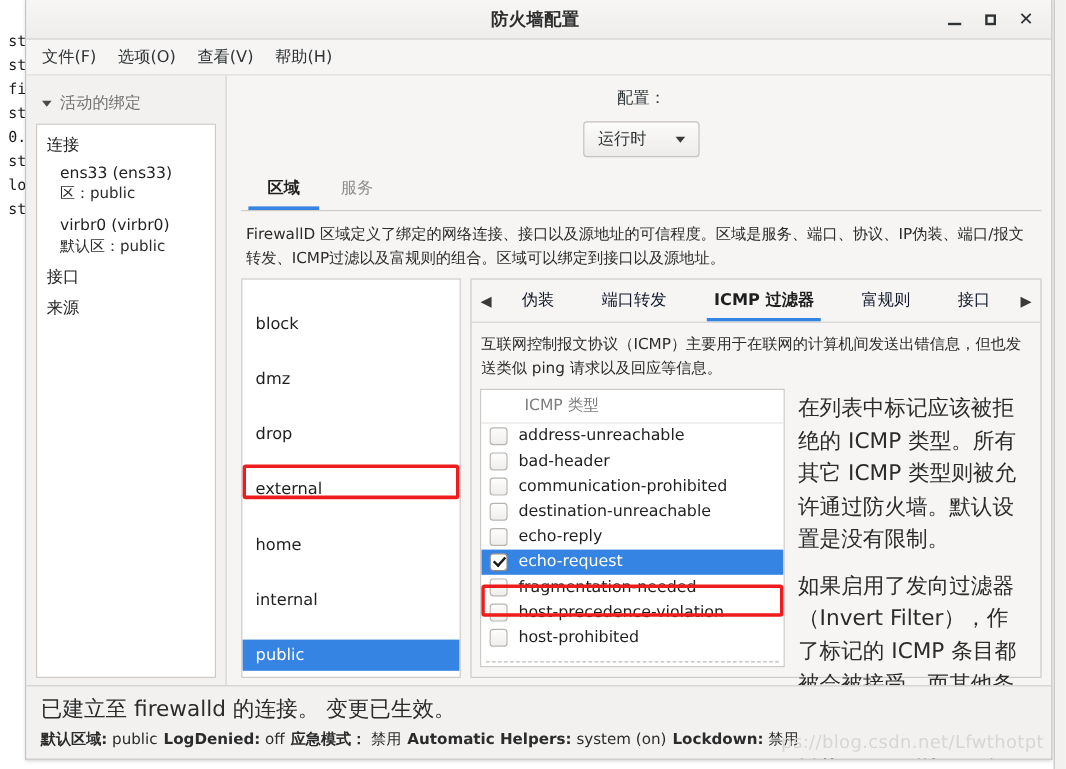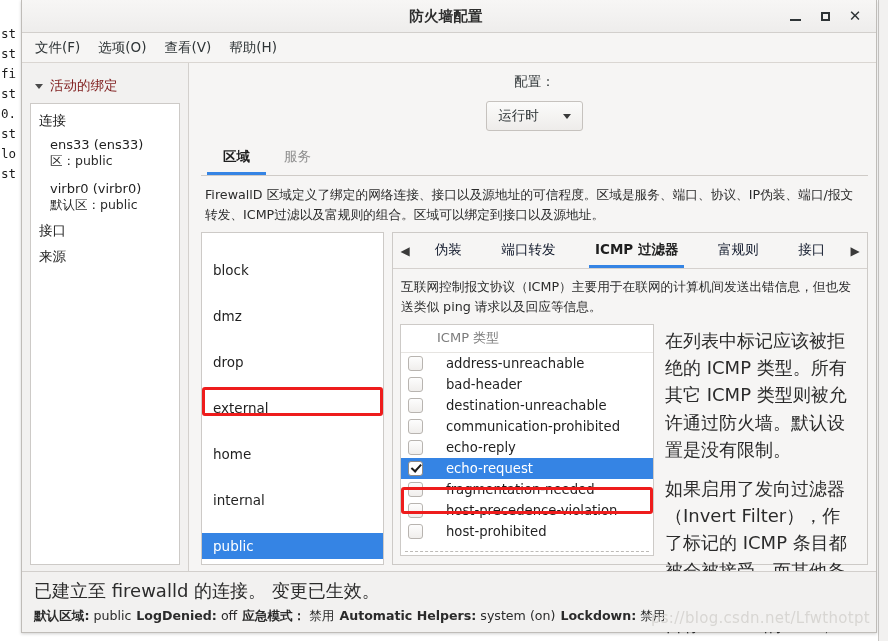--- a/index.html
+++ b/index.html
@@ -20,21 +20,21 @@
   .bg-terminal {
     position: absolute; left: 0; top: 24px; width: 22px; height: 560px;
     background: #ffffff;
     font-family: "DejaVu Sans Mono", "Liberation Mono", monospace;
     font-size: 12.5px;
     color: #1a1a1a;
     line-height: 20px;
     overflow: hidden;
     white-space: nowrap;
   }
-  .bg-terminal div { padding-left: 1px; }
+  .bg-terminal div { padding-left: 1px; text-align: right; }
   .bg-right-strip {
     position: absolute; right: 0; top: 0; width: 10px; height: 641px;
     background: #f2f1f0;
     border-left: 1px solid #c8c6c4;
   }
 
   
   .window {
     position: absolute;
     left: 21px; top: 0px;
@@ -88,21 +88,21 @@
   
   .left-pane {
     width: 167px; min-width: 167px;
     background: #f2f1f0;
     border-right: 1px solid #d3d0cd;
     display: flex; flex-direction: column;
     padding: 8px 8px 6px 8px;
   }
   .bindings-header {
     display: flex; align-items: center; gap: 7px;
-    font-size: 13.5px; color: #7f1d1d;
+    font-size: 13.5px; color: #737373;
     padding: 6px 2px 8px 5px;
     cursor: default;
   }
   .tri-down {
     width: 0; height: 0;
     border-left: 4.5px solid transparent;
     border-right: 4.5px solid transparent;
     border-top: 5.5px solid #4a4a4a;
     display: inline-block;
   }
@@ -241,21 +241,21 @@
   }
   .icmp-head {
     display: flex; align-items: center;
     padding: 4px 6px 5px 6px;
     font-size: 13px; color: #7b7b7b;
     border-bottom: 1px solid #e6e4e1;
   }
   .icmp-head .spacer-col { width: 30px; }
   .icmp-rows { flex: 1; overflow: hidden; }
   .icmp-row {
-    display: flex; align-items: center; gap: 23px;
+    display: flex; align-items: center; gap: 9px;
     padding: 3px 6px 3px 7px;
     font-size: 13.2px; color: #1f1f1f;
     cursor: default;
   }
   .icmp-row.selected { background: #3584e4; color: #ffffff; }
   .cbox {
     width: 15px; height: 15px; min-width: 15px;
     border: 1px solid #b8b4b0;
     border-radius: 3px;
     background: linear-gradient(to bottom,#fdfdfd,#f0eeec);
@@ -442,25 +442,25 @@
                   <div class="icmp-row">
                     <span class="cbox"></span>
                     <span>address-unreachable</span>
                   </div>
                   <div class="icmp-row">
                     <span class="cbox"></span>
                     <span>bad-header</span>
                   </div>
                   <div class="icmp-row">
                     <span class="cbox"></span>
+                    <span>communication-prohibited</span>
+                  </div>
+                  <div class="icmp-row">
+                    <span class="cbox"></span>
                     <span>destination-unreachable</span>
-                  </div>
-                  <div class="icmp-row">
-                    <span class="cbox"></span>
-                    <span>communication-prohibited</span>
                   </div>
                   <div class="icmp-row">
                     <span class="cbox"></span>
                     <span>echo-reply</span>
                   </div>
                   <div class="icmp-row selected">
                     <span class="cbox checked"></span>
                     <span>echo-request</span>
                   </div>
                   <div class="icmp-row">

